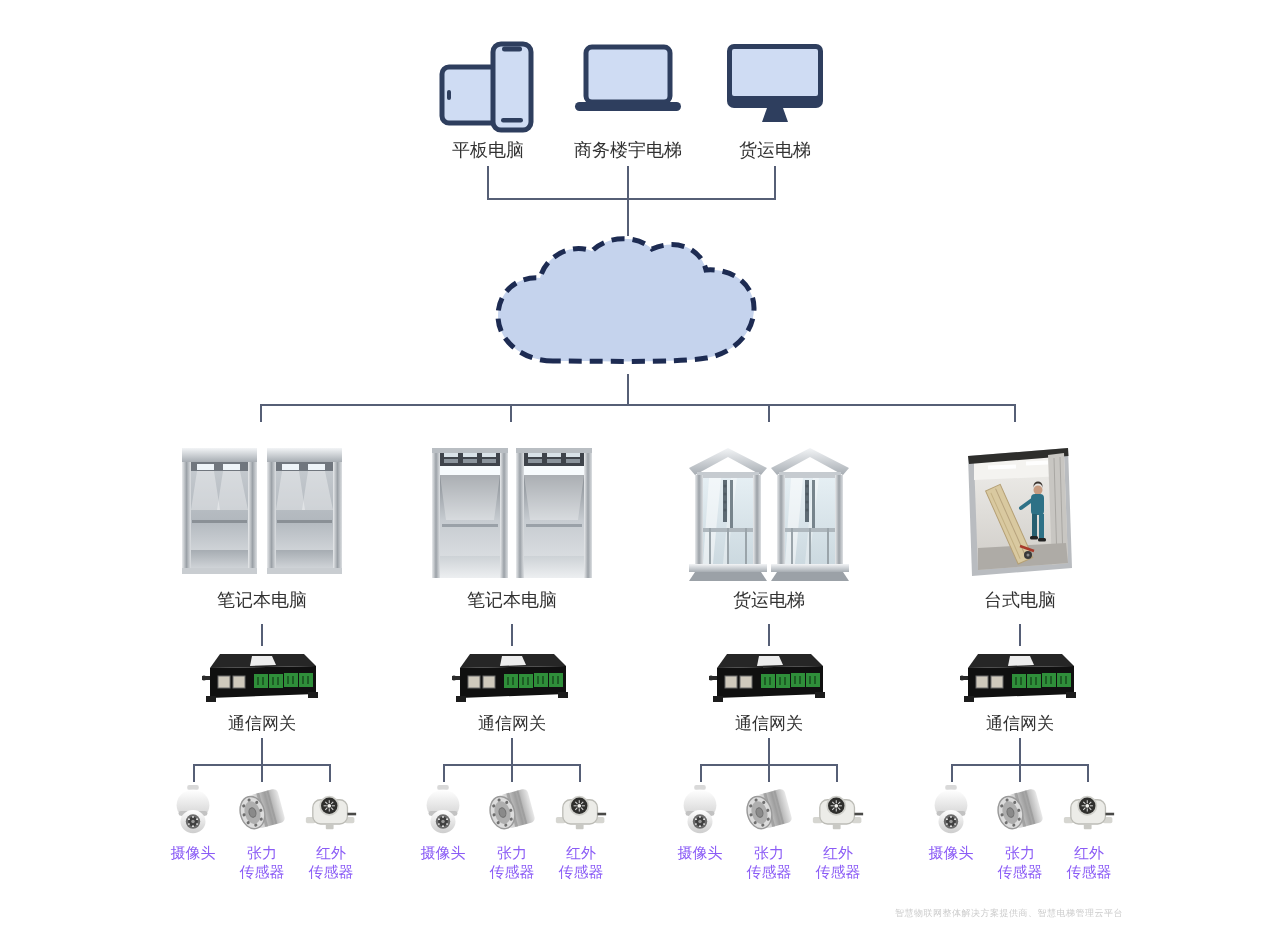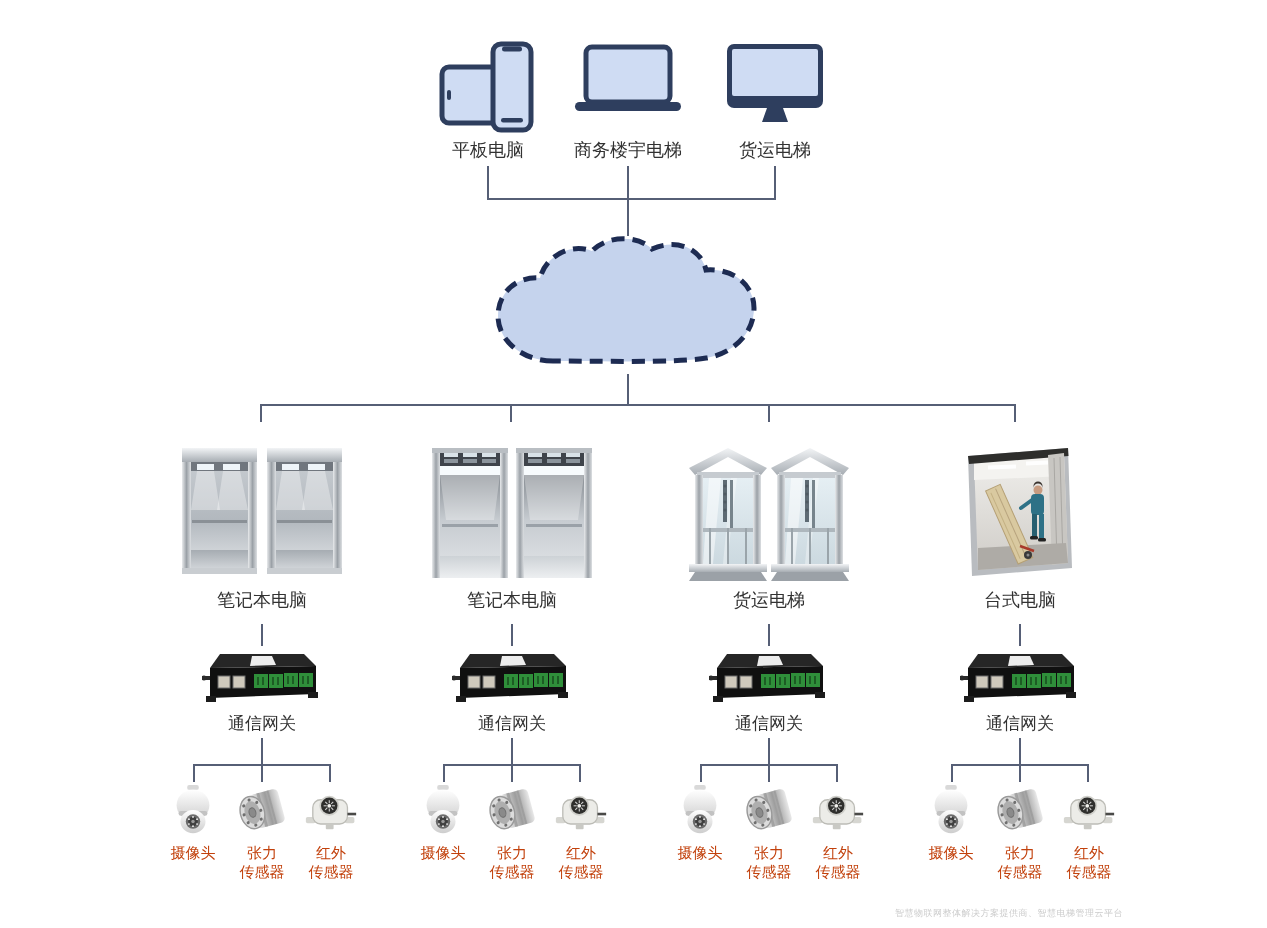--- a/index.html
+++ b/index.html
@@ -11,21 +11,21 @@
   .cloud-wrap{position:absolute;left:478px;top:236px;width:300px;height:140px;}
   .cloud-label{position:absolute;left:478px;top:236px;width:300px;height:140px;display:flex;
                align-items:center;justify-content:center;font-size:17px;font-weight:bold;color:#1f3864;}
   .group{position:absolute;top:420px;width:180px;height:490px;}
   .elev-img{position:absolute;top:28px;left:0;width:180px;text-align:center;}
   .elev-label{position:absolute;top:168px;left:0;width:180px;text-align:center;font-size:18px;color:#323232;}
   .gw-img{position:absolute;top:226px;left:30px;width:120px;height:64px;}
   .gw-label{position:absolute;top:292px;left:0;width:180px;text-align:center;font-size:17px;color:#323232;}
   .sensor-img{position:absolute;top:364px;width:52px;height:54px;}
   .sensor-label{position:absolute;top:424px;width:72px;text-align:center;font-size:15px;line-height:1.25;
-                color:#c2410c;white-space:pre-line;}
+                color:#8b5cf6;white-space:pre-line;}
   .watermark{position:absolute;right:6px;bottom:8px;font-size:9px;color:#cccccc;letter-spacing:.5px;}
   svg{display:block;margin:0 auto;}
 </style>
 </head>
 <body>
 
 <div id="canvas">
 
   <svg width="0" height="0">
     <defs>

